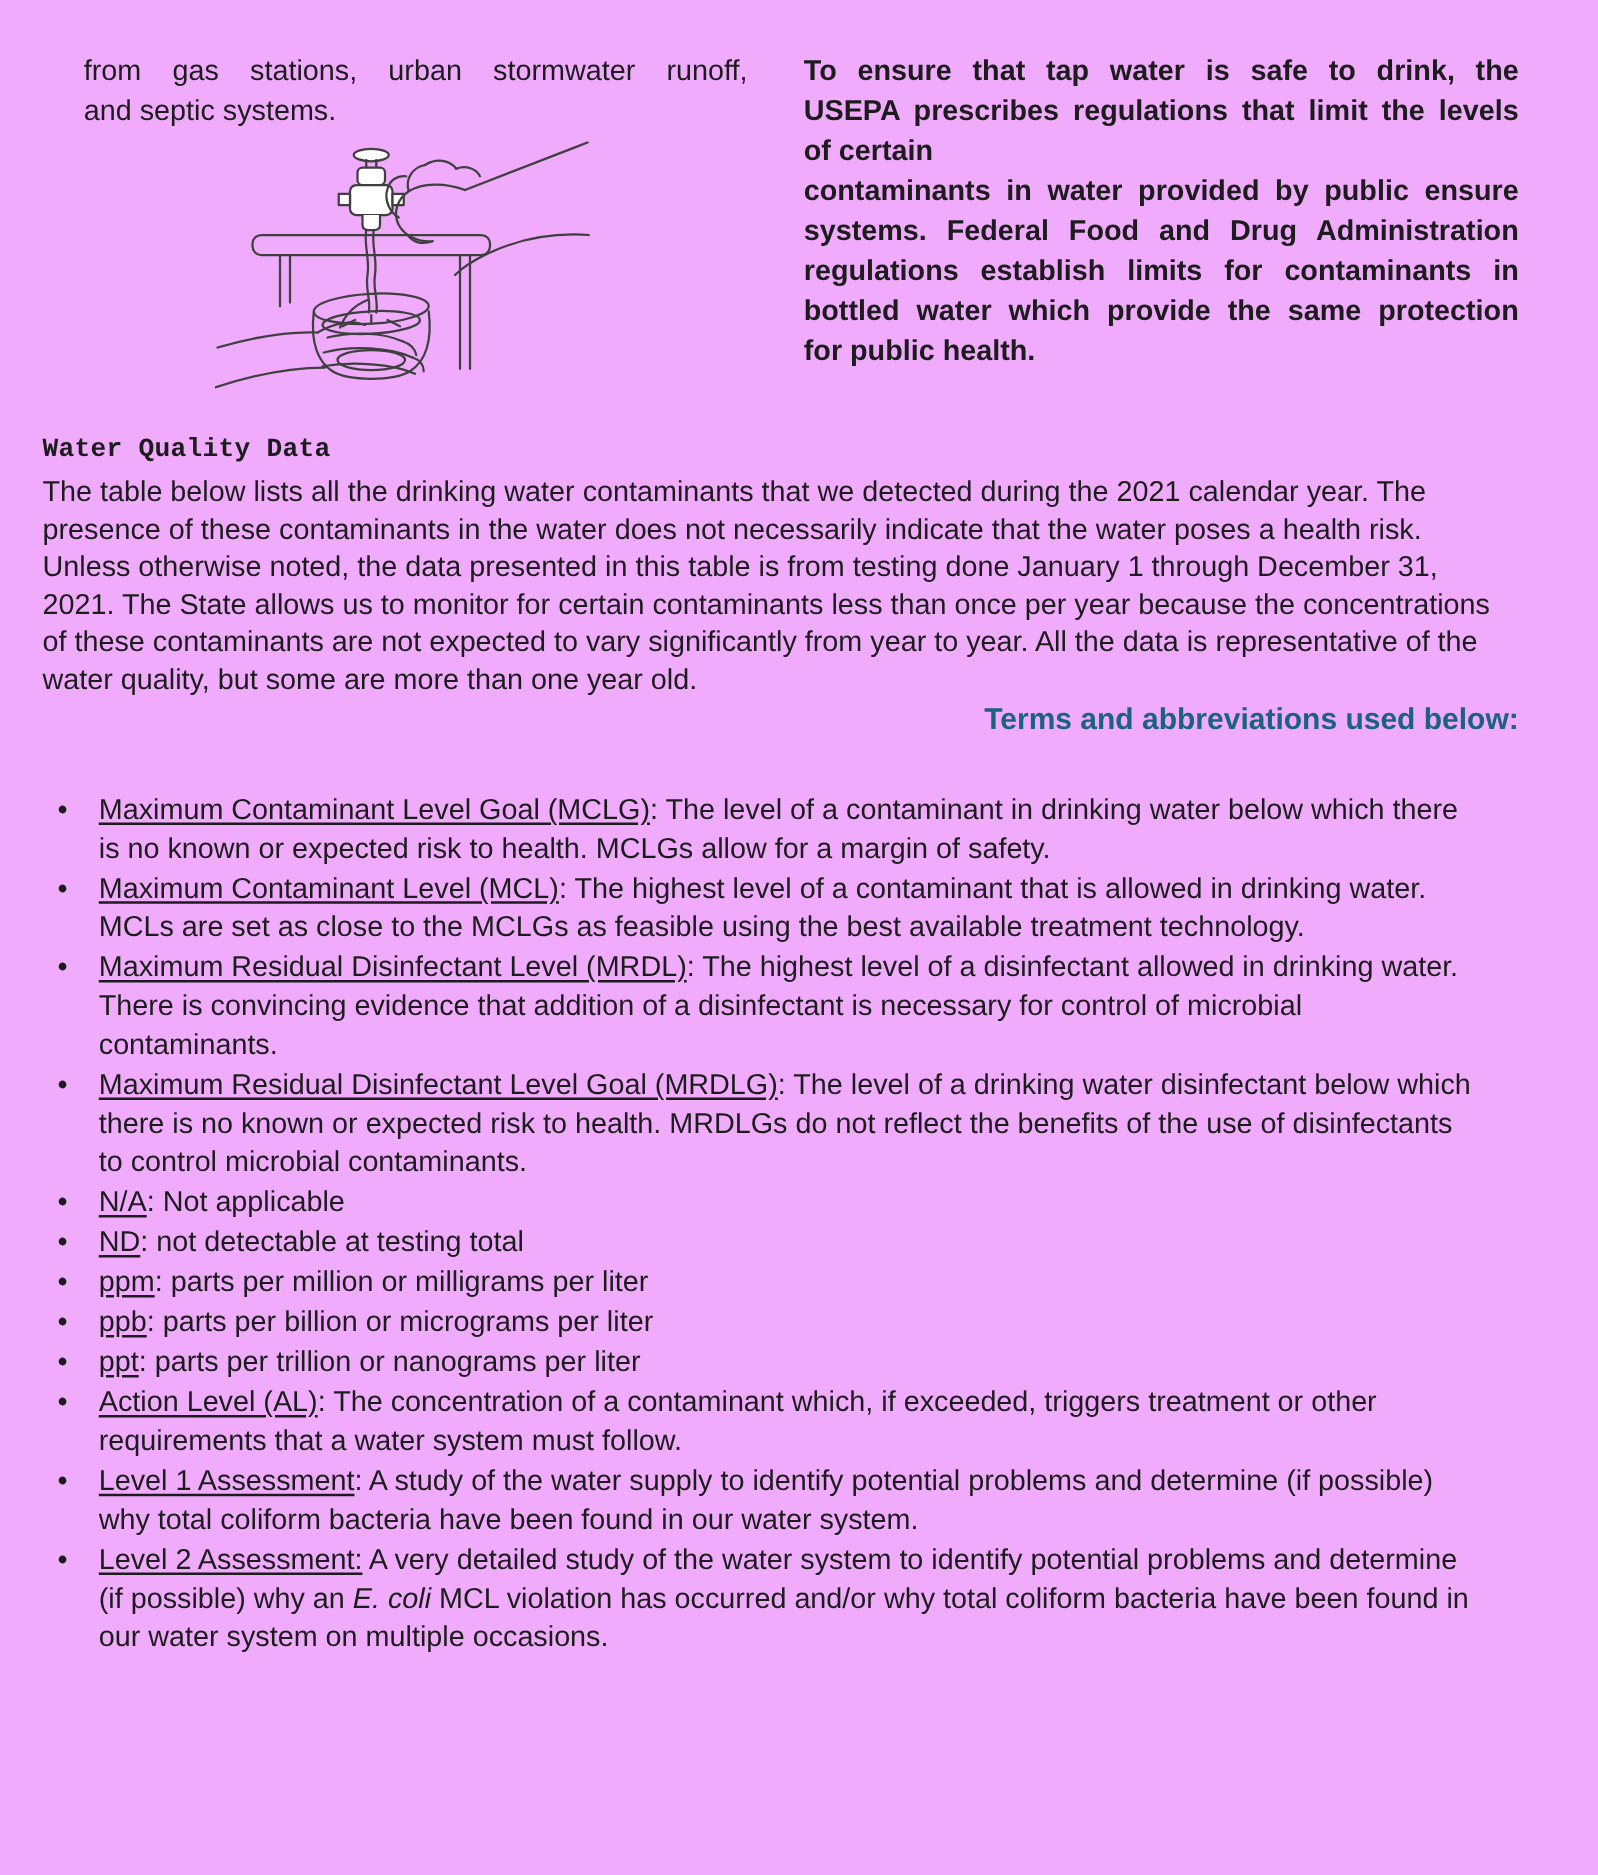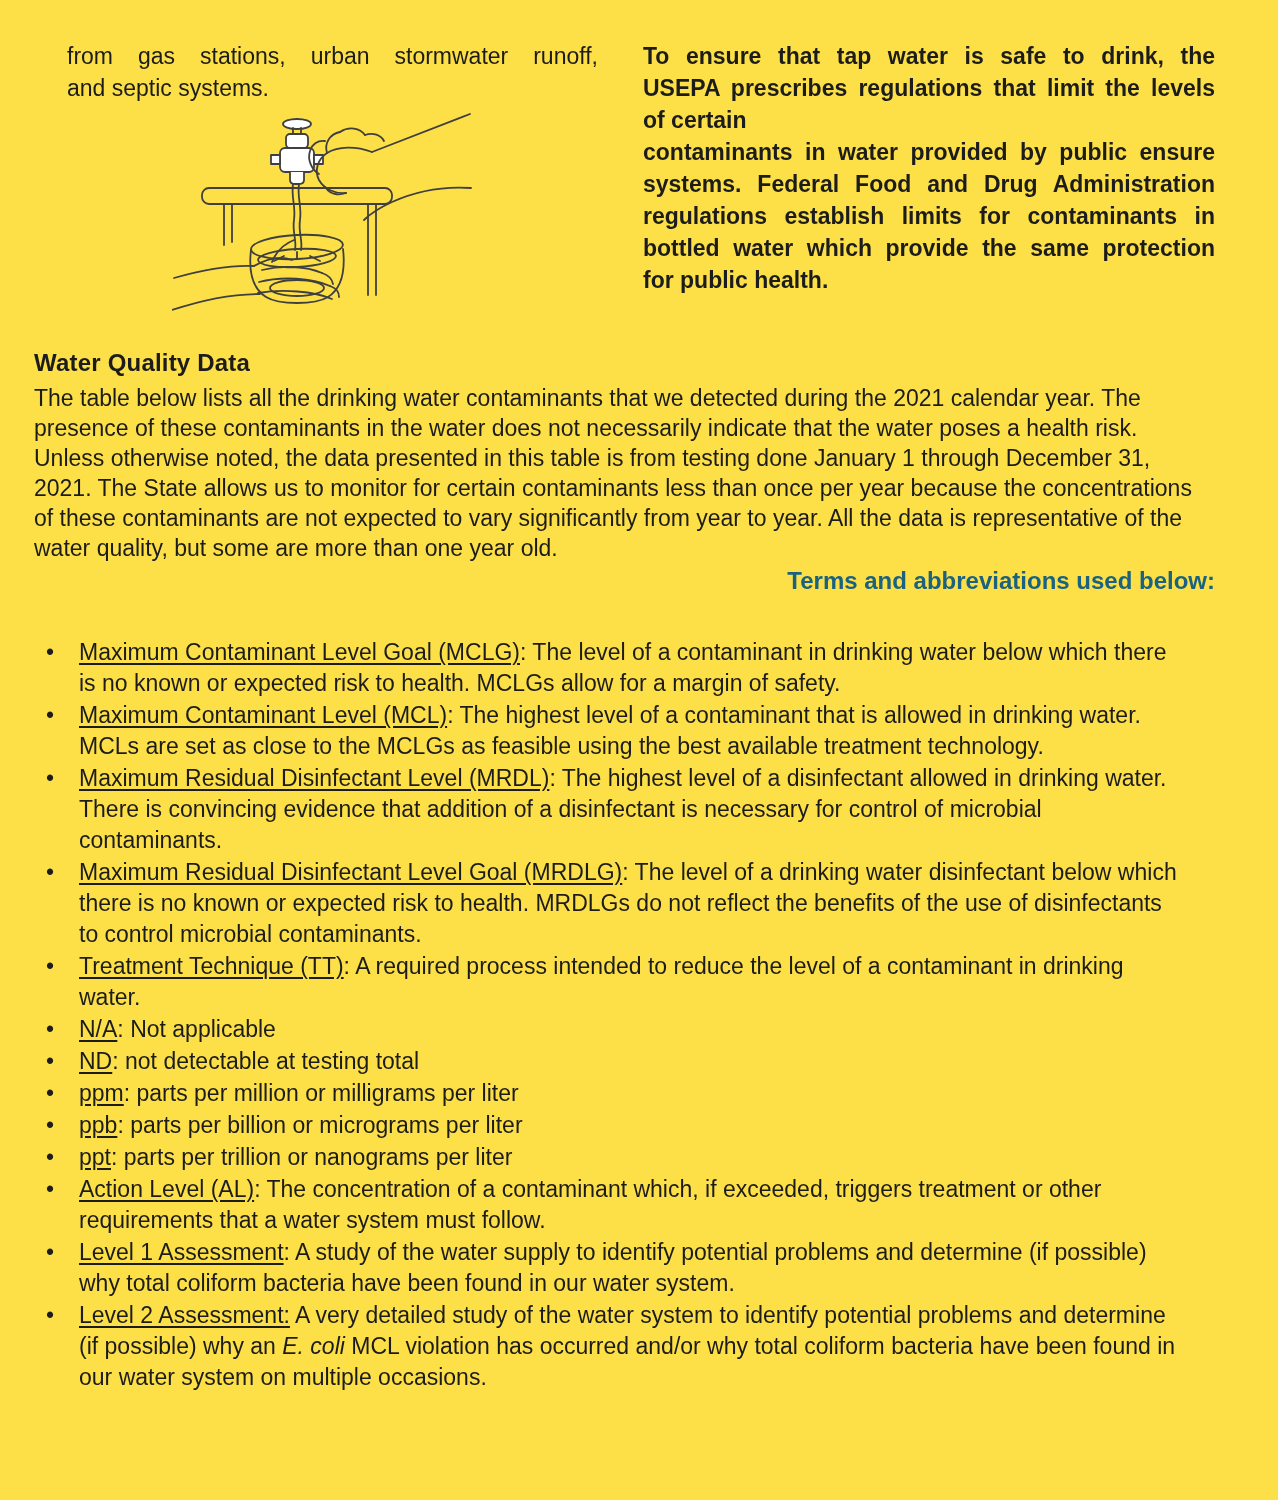--- a/index.html
+++ b/index.html
@@ -1,30 +1,30 @@
 <!DOCTYPE html>
 <html><head>
 <meta charset="utf-8">
 <style>
   html,body{margin:0;padding:0;background:#e8e8e8;}
   .page{
-    width:1278px;height:1500px;background:#fde047;position:relative;
+    width:1278px;height:1500px;background:#f0abfc;position:relative;
     font-family:"Liberation Sans","DejaVu Sans",sans-serif;color:#1c1c1c;
     box-sizing:border-box;padding:40px 63px 0 34px;overflow:hidden;
   }
   
   .intro{display:flex;margin-left:33px;min-height:268px;}
   .intro-left{width:531px;flex:0 0 531px;}
   .intro-right{width:572px;flex:0 0 572px;margin-left:45px;font-weight:bold;}
   .intro-line{font-size:23px;line-height:32px;white-space:nowrap;}
   .intro-line.wrap{white-space:normal;}
   .intro-line.j{text-align:justify;text-align-last:justify;white-space:normal;}
   .illustration{display:block;margin:6px 0 0 105px;}
   
-  .h1{font-size:24px;font-weight:bold;letter-spacing:.2px;margin:34px 0 6px 0;}
+  .h1{font-size:21px;font-weight:bold;letter-spacing:.2px;margin:34px 0 6px 0;font-family:Liberation Mono, monospace;}
   .body-par{font-size:23px;line-height:30px;max-width:1165px;margin:0;}
   .h2{font-size:24px;font-weight:bold;color:#1a6280;margin:4px 0 0 0;text-align:right;}
   
   .terms{list-style:none;margin:42px 0 0 0;padding:0;max-width:1150px;}
   .terms li{
     position:relative;padding-left:45px;font-size:23px;line-height:31px;
     margin:0 0 1px 0;
   }
   .terms li::before{
     content:"\2022";position:absolute;left:12px;top:0;font-size:23px;line-height:31px;
@@ -128,23 +128,20 @@
     </li>
 
     <li>
       <span class="term">Maximum Residual Disinfectant Level (MRDL)</span><span>: </span><span>The highest level of a disinfectant allowed in drinking water. There is convincing evidence that addition of a disinfectant is necessary for control of microbial contaminants.</span><span class="it"></span><span></span>
     </li>
 
     <li>
       <span class="term">Maximum Residual Disinfectant Level Goal (MRDLG)</span><span>: </span><span>The level of a drinking water disinfectant below which there is no known or expected risk to health. MRDLGs do not reflect the benefits of the use of disinfectants to control microbial contaminants.</span><span class="it"></span><span></span>
     </li>
 
-    <li>
-      <span class="term">Treatment Technique (TT)</span><span>: </span><span>A required process intended to reduce the level of a contaminant in drinking water.</span><span class="it"></span><span></span>
-    </li>
 
     <li>
       <span class="term">N/A</span><span>: </span><span>Not applicable</span><span class="it"></span><span></span>
     </li>
 
     <li>
       <span class="term">ND</span><span>: </span><span>not detectable at testing total</span><span class="it"></span><span></span>
     </li>
 
     <li>

